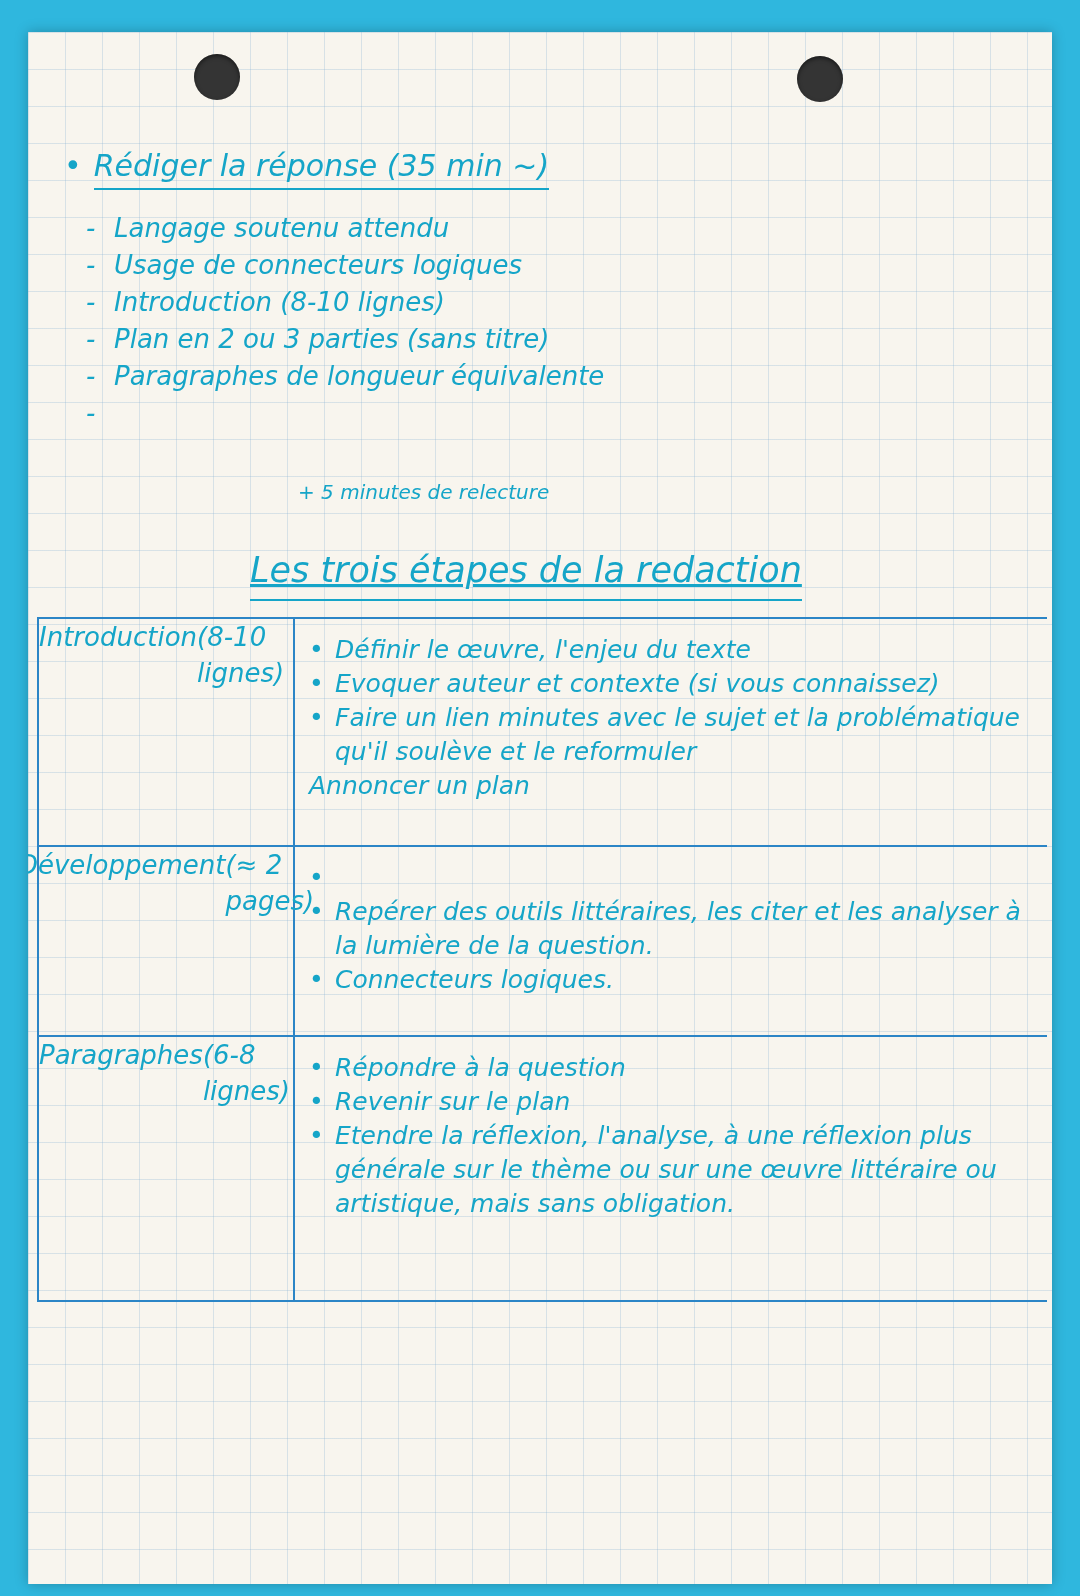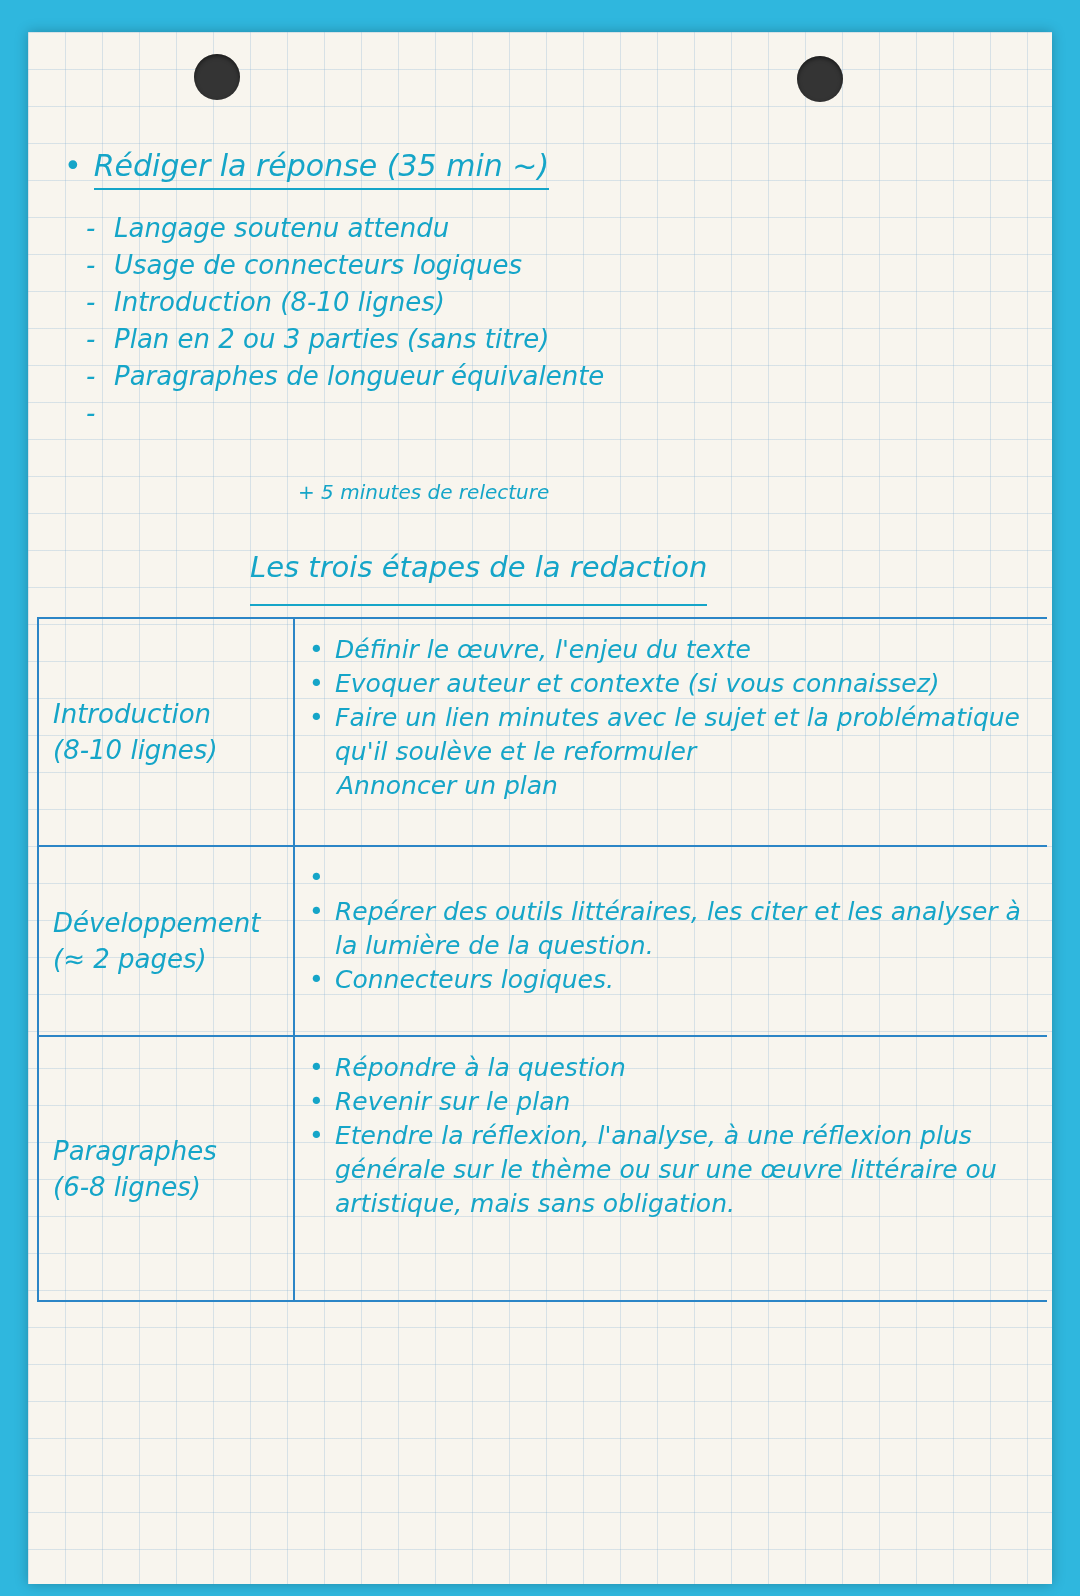--- a/index.html
+++ b/index.html
@@ -73,23 +73,24 @@
     position: absolute;
     left: 270px;
     top: 448px;
     font-size: 20px;
   }
 
   .table-title {
     position: absolute;
     left: 222px;
     top: 518px;
-    font-size: 29px;
+    font-size: 35px;
     border-bottom: 2px solid #15a5c8;
-    padding-bottom: 20px;
+    padding-bottom: 9px;
+    text-decoration: underline;
   }
 
   .etapes-table {
     position: absolute;
     left: 9px;
     top: 585px;
     width: 1010px;
     border-top: 2px solid #2c85c6;
     border-left: 2px solid #2c85c6;
     box-sizing: border-box;
@@ -100,36 +101,34 @@
   }
   .row-1 { min-height: 226px; }
   .row-2 { min-height: 188px; }
   .row-3 { min-height: 263px; }
   .row-label {
     flex: 0 0 256px;
     width: 256px;
     border-right: 2px solid #2c85c6;
     box-sizing: border-box;
     display: flex;
-    flex-direction: column;
     justify-content: center;
-    padding-left: 14px;
     font-size: 26px;
     line-height: 36px;
   }
   .row-content {
     flex: 1;
     padding: 14px 6px 10px 14px;
     font-size: 25px;
     line-height: 34px;
     box-sizing: border-box;
   }
   .bullet-item { display: flex; }
   .bullet-marker { flex: 0 0 26px; width: 26px; font-style: normal; }
-  .plain-note { padding-left: 0; margin-left: 28px; }
+  .plain-note { padding-left: 0; }
 </style>
 </head>
 <body>
 
 <div class="paper">
 
   <div class="hole hole-left"></div>
   <div class="hole hole-right"></div>
 
   <div class="note-title ink">

